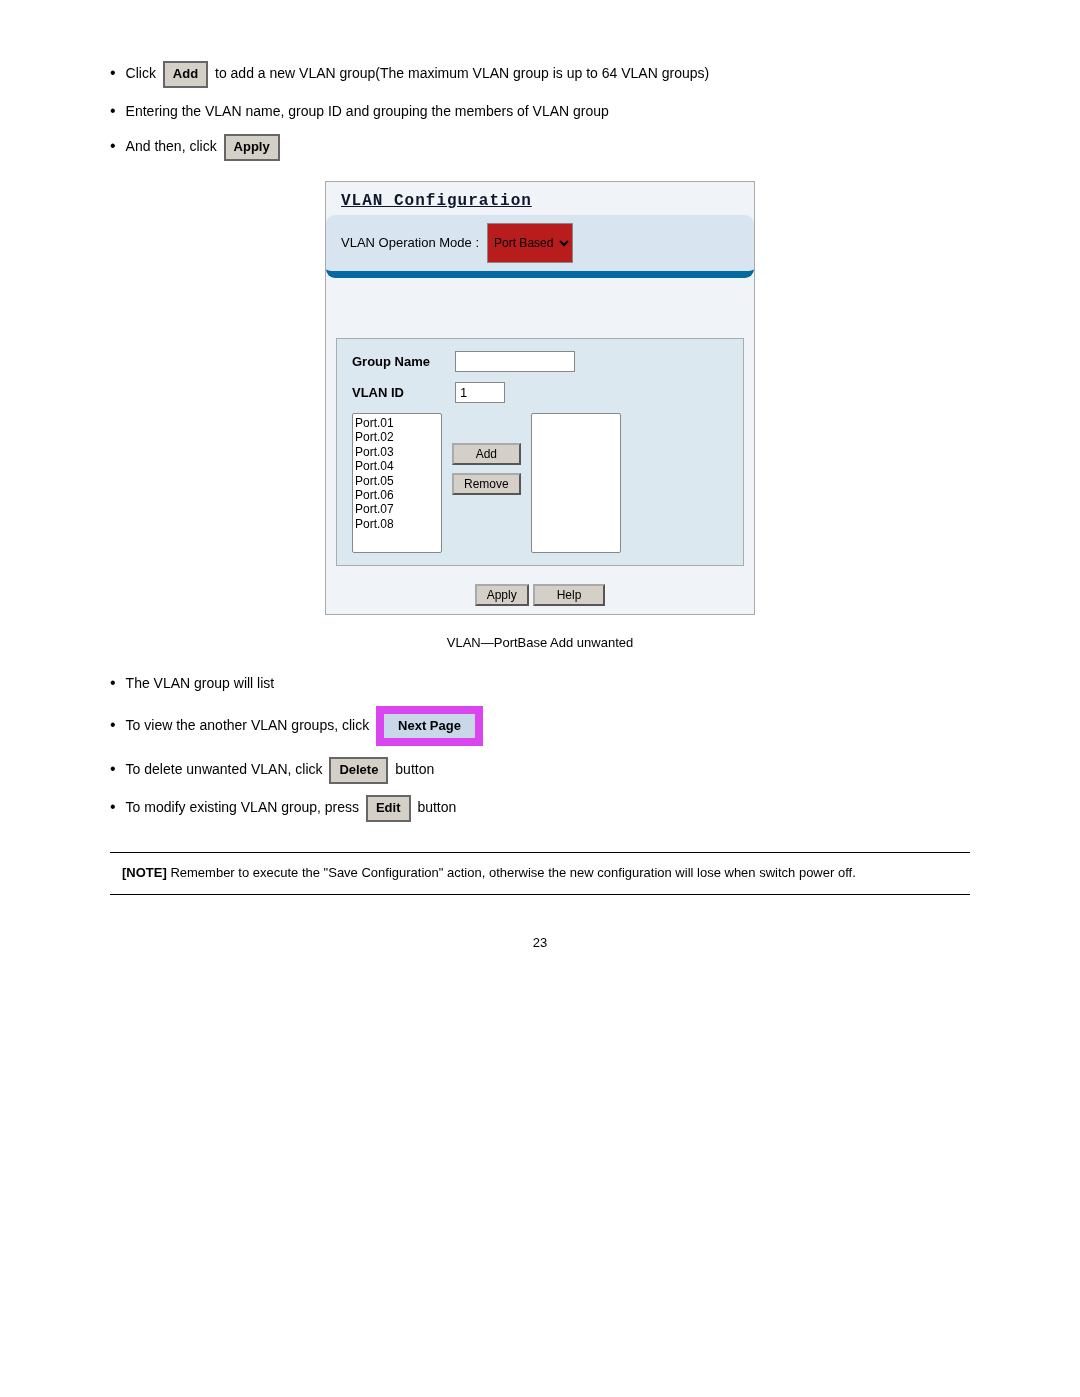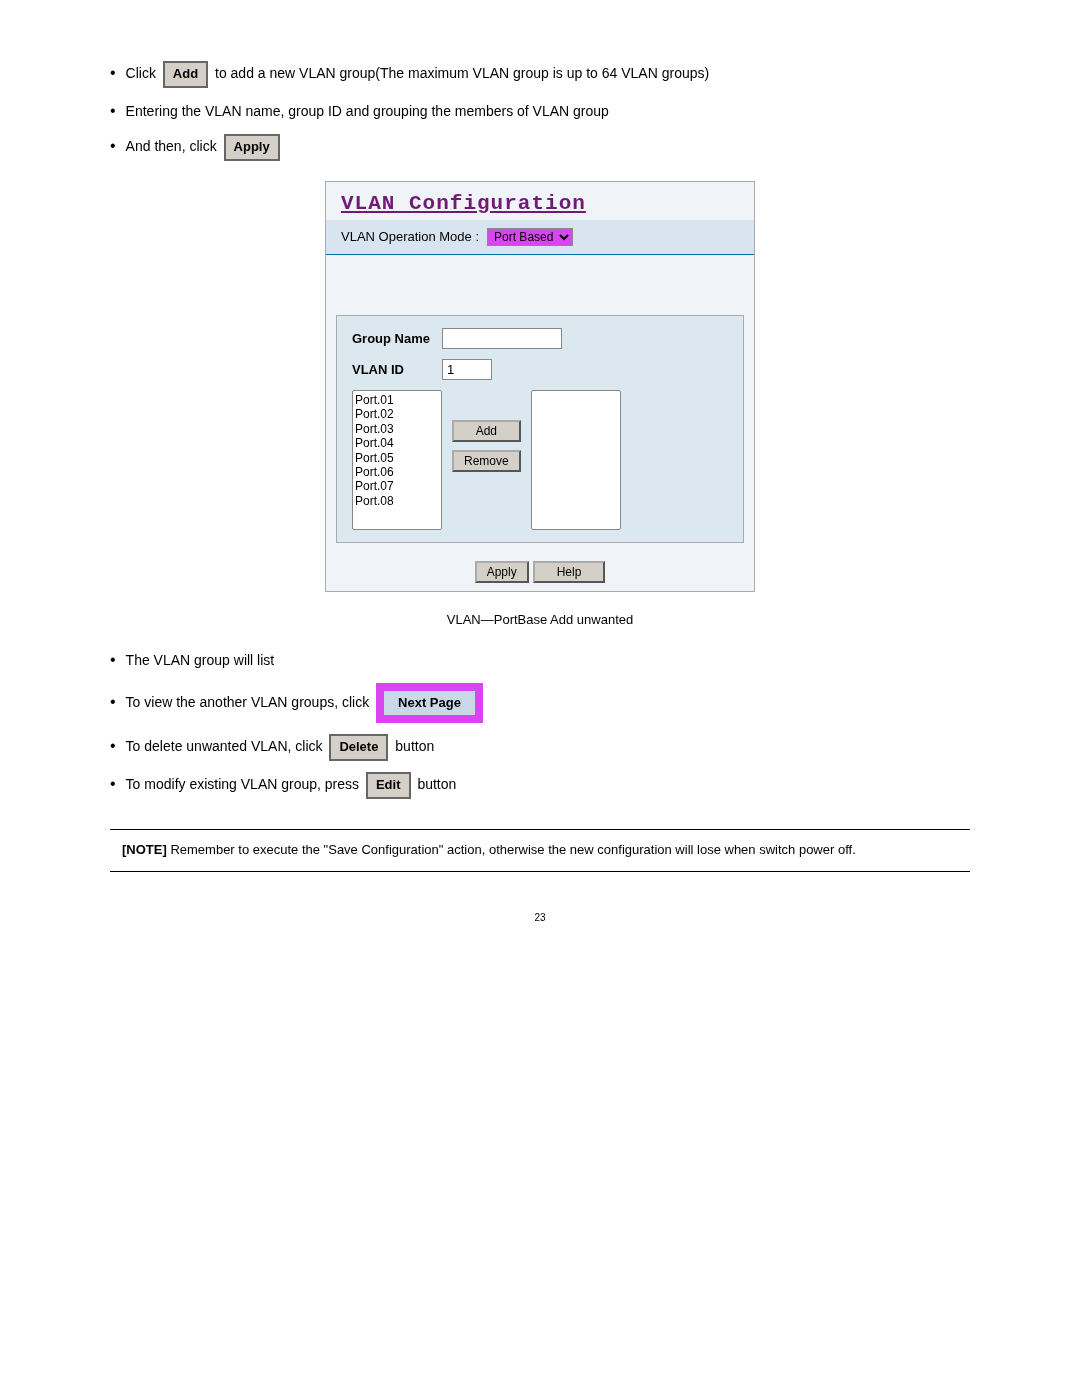--- a/index.html
+++ b/index.html
@@ -55,57 +55,59 @@
 
     
     .vlan-panel {
       border: 1px solid #aaa;
       background: #f0f4f8;
       padding: 0;
       margin: 20px auto;
       width: 430px;
     }
     .vlan-title {
-      font-size: 21px;
-      font-weight: bold;
-      color: #701a75;
+      font-size: 16px;
+      font-weight: bold;
+      color: #0f172a;
       text-decoration: underline;
       font-family: 'Courier New', monospace;
       padding: 10px 15px 5px 15px;
       letter-spacing: 1px;
     }
     .vlan-op-mode-row {
       background: #d8e4ef;
       padding: 8px 15px;
       font-size: 13px;
       display: flex;
       align-items: center;
       gap: 8px;
-      border-bottom: 1px solid #0369a1;
+      border-bottom: 7px solid #0369a1;
+      border-radius: 9px;
     }
     .vlan-op-mode-row select {
       font-size: 12px;
-      padding: 0 2px;
-      border: 1px solid #888;
-      background: #d946ef;
+      padding: 11px 2px;
+      border: 1px solid #888;
+      background: #b91c1c;
     }
     .vlan-spacer {
       height: 60px;
       background: #f0f4f8;
     }
     .vlan-form-area {
       background: #dce8f0;
       border: 1px solid #aaa;
       margin: 0 10px 10px 10px;
       padding: 12px 15px;
     }
     .vlan-form-row {
       display: flex;
       align-items: center;
       margin-bottom: 10px;
+      gap: 13px;
     }
     .vlan-form-label {
       font-size: 13px;
       font-weight: bold;
       width: 90px;
     }
     .vlan-form-input {
       border: 1px solid #888;
       background: #fff;
       padding: 2px 4px;
@@ -191,21 +193,21 @@
       font-size: 13px;
       line-height: 1.6;
     }
     .note-bold {
       font-weight: bold;
       text-align: center;
     }
     .page-number {
       text-align: center;
       margin-top: 40px;
-      font-size: 10px;
+      font-size: 13px;
     }
   </style>
 </head>
 <body>
 
 <div class="content-area">
 
   <ul class="bullet-list">
     <li>
       <span class="bullet-dot">•</span>

